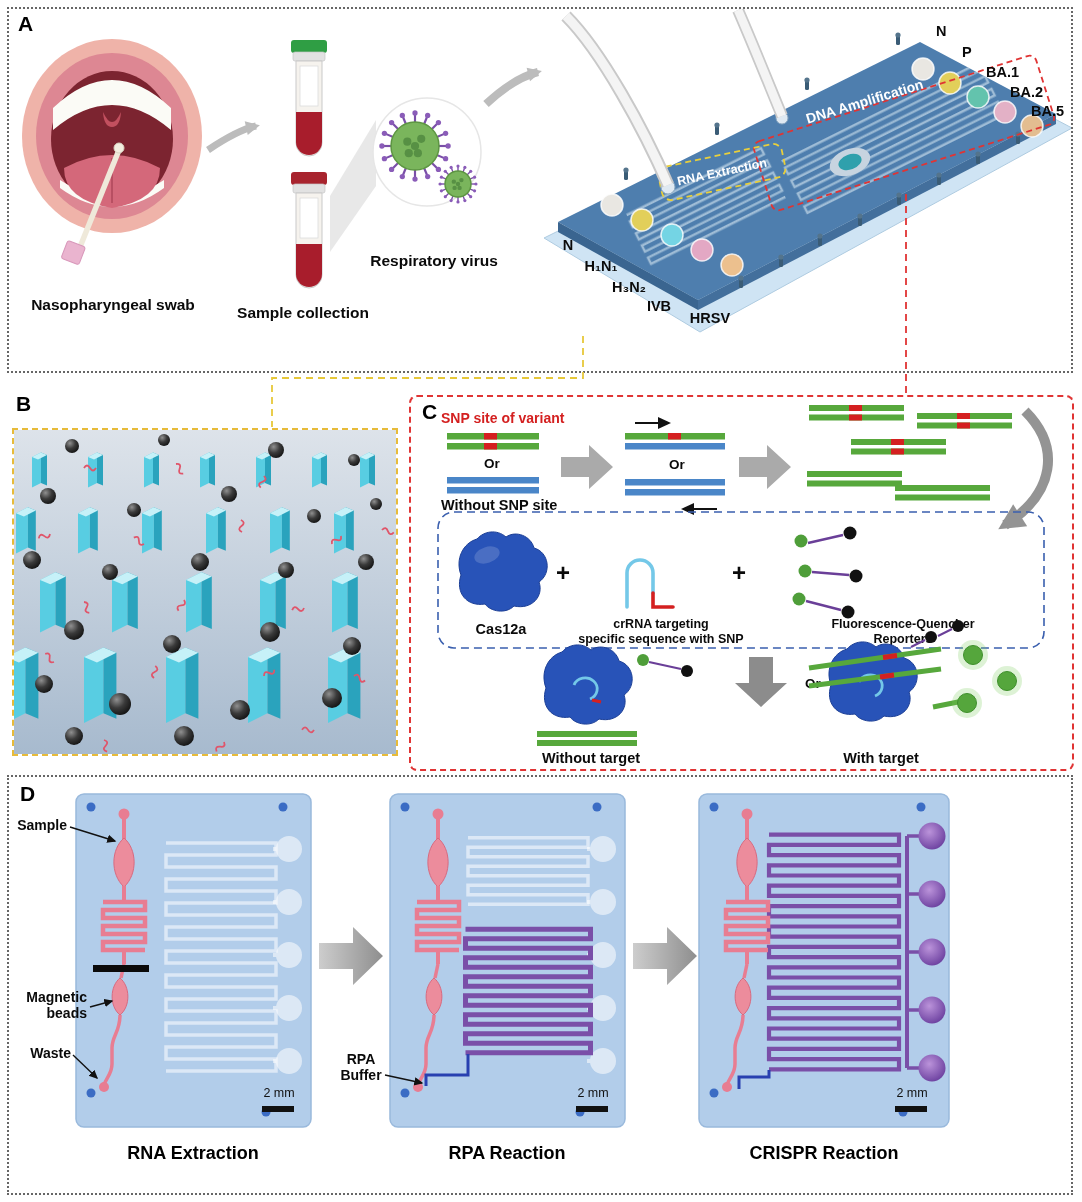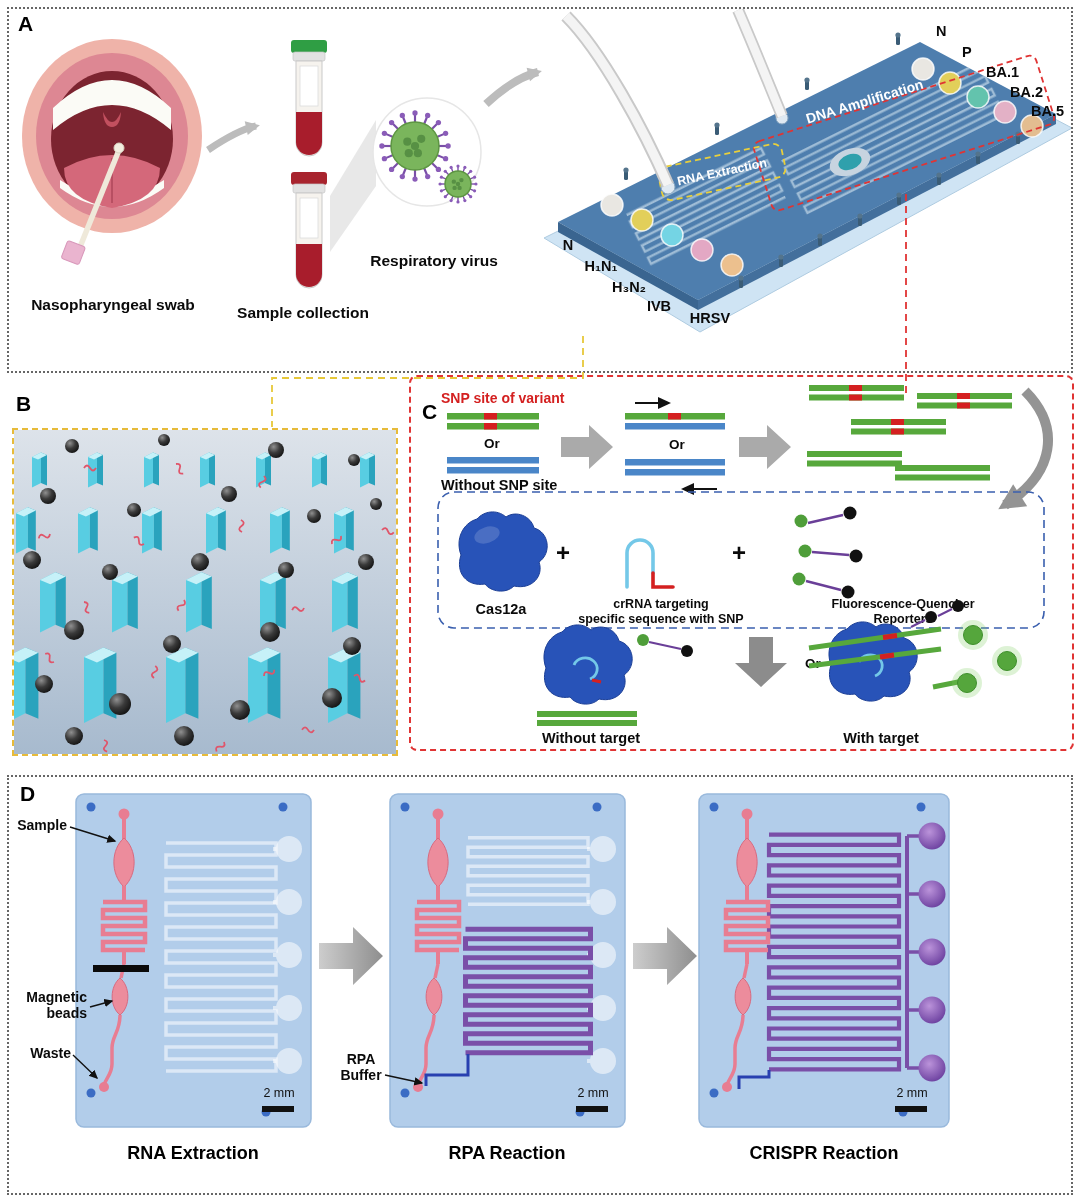--- a/index.html
+++ b/index.html
@@ -1,21 +1,21 @@
 <!DOCTYPE html>
 <html><head>
 <meta charset="utf-8">
 <style>
   *{margin:0;padding:0;box-sizing:border-box}
   html,body{width:1082px;height:1202px;background:#fff;font-family:"Liberation Sans",sans-serif}
   .stage{position:relative;width:1082px;height:1202px;background:#fff;overflow:hidden}
   .panel{position:absolute;background:#fff}
   .panelA{left:7px;top:7px;width:1066px;height:366px;border:2px dotted #666}
   .panelB{left:12px;top:428px;width:386px;height:328px;border:2px dashed #e7bb3a}
-  .panelC{left:409px;top:375px;width:665px;height:376px;border:2px dashed #e03434;border-radius:8px}
+  .panelC{left:409px;top:395px;width:665px;height:376px;border:2px dashed #e03434;border-radius:8px}
   .panelD{left:7px;top:775px;width:1066px;height:420px;border:2px dotted #666}
   .panel svg{position:absolute;left:0;top:0}
   .plabel{position:absolute;font-weight:bold;font-size:21px;color:#000;z-index:9}
   .connect{position:absolute;left:0;top:0;z-index:7;pointer-events:none}
   text{font-family:"Liberation Sans",sans-serif}
   .capA{font-weight:bold;font-size:15.5px;fill:#0a0a0a}
   .lblA{font-weight:bold;font-size:14.5px;fill:#0a0a0a}
   .chipw{font-weight:bold;font-size:14px;fill:#fff}
   .chipw2{font-weight:bold;font-size:12.5px;fill:#fff}
   .red-lbl{font-weight:bold;font-size:14px;fill:#d42020}

